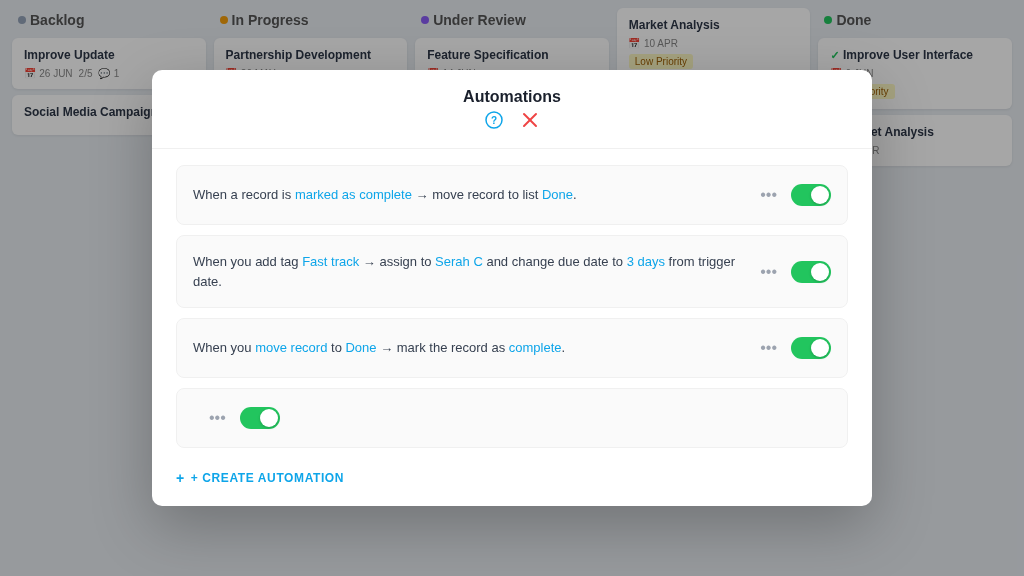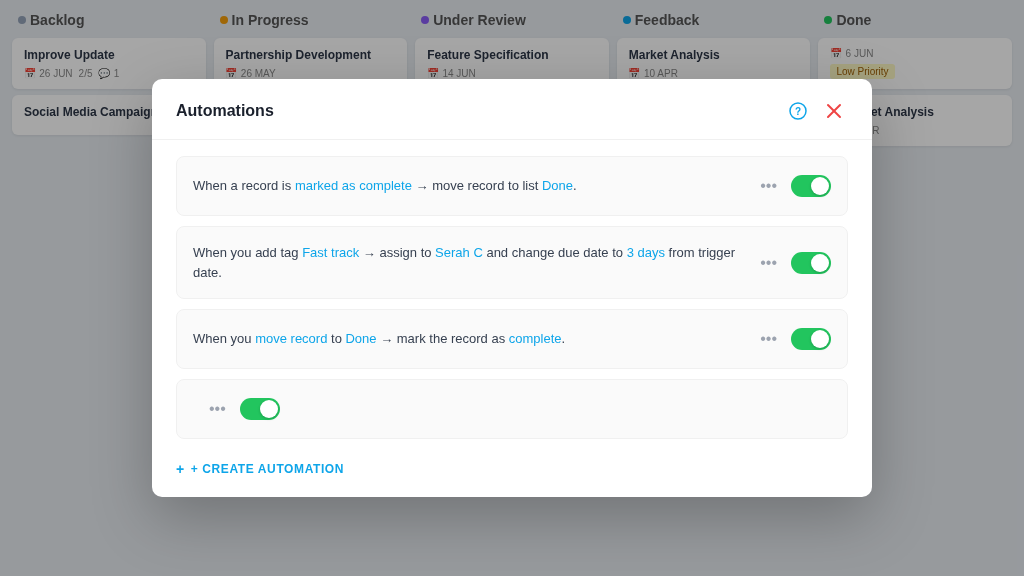--- a/index.html
+++ b/index.html
@@ -122,20 +122,21 @@
       padding: 0;
       overflow: hidden;
     }
 
     .modal-header {
       display: flex;
       align-items: center;
       justify-content: space-between;
       padding: 18px 24px 14px;
       border-bottom: 1px solid #f0f0f0;
+      flex-direction: column;
     }
 
     .modal-title {
       font-size: 16px;
       font-weight: 600;
       color: #1a202c;
     }
 
     .modal-header-actions {
       display: flex;
@@ -322,24 +323,20 @@
       </div>
       <div class="card">
         <div class="card-title">Feature Specification</div>
         <div class="card-meta">
           <span class="card-date">📅 17 JUL</span>
         </div>
       </div>
     </div>
 
     <div class="kanban-col">
-      <div class="col-header">
-        <span class="col-header-dot" style="background:#0ea5e9;"></span>
-        <span>Feedback</span>
-      </div>
       <div class="card">
         <div class="card-title">Market Analysis</div>
         <div class="card-meta">
           <span class="card-date">📅 10 APR</span>
         </div>
         <div style="margin-top:4px;">
           <span class="tag tag-low-priority">Low Priority</span>
         </div>
       </div>
       <div class="card">
@@ -351,20 +348,23 @@
         </div>
       </div>
     </div>
 
     <div class="kanban-col">
       <div class="col-header">
         <span class="col-header-dot" style="background:#22c55e;"></span>
         <span>Done</span>
       </div>
       <div class="card">
+        <div class="card-title">
+          <span class="check-icon">✓</span> Improve User Interface
+        </div>
         <div class="card-meta">
           <span class="card-date">📅 6 JUN</span>
         </div>
         <div style="margin-top:4px;">
           <span class="tag tag-low-priority">Low Priority</span>
         </div>
       </div>
       <div class="card">
         <div class="card-title">
           <span class="check-icon">✓</span> Market Analysis

